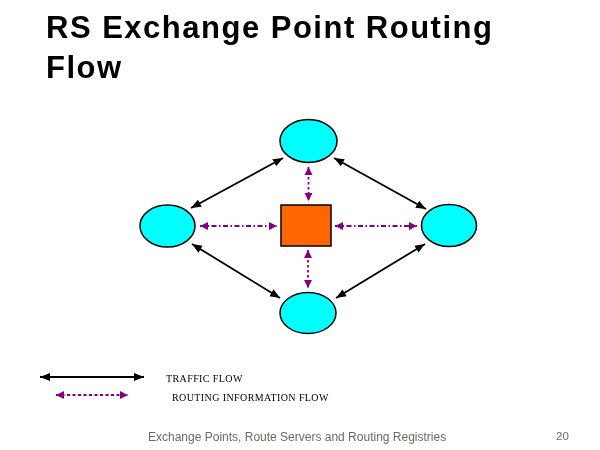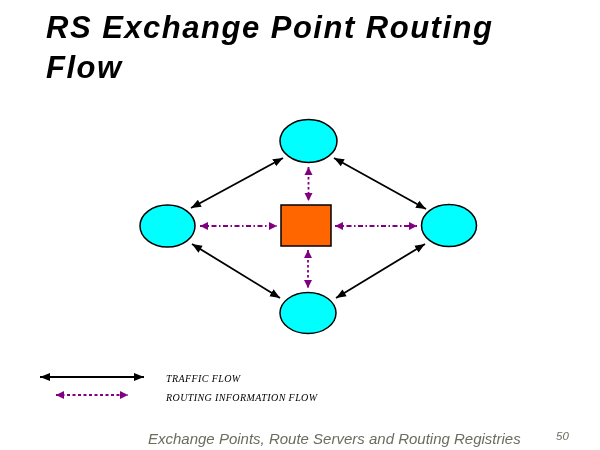--- a/index.html
+++ b/index.html
@@ -9,21 +9,20 @@
     height: 450px;
     background: #ffffff;
     overflow: hidden;
     font-family: "Liberation Sans", sans-serif;
   }
   .slide {
     position: relative;
     width: 508px;
     height: 450px;
     background: #ffffff;
-    font-style: italic;
   }
   .title {
     position: absolute;
     left: 46px;
     top: 8px;
     width: 520px;
     margin: 0;
     font-family: "Liberation Sans", sans-serif;
     font-weight: 800;
     font-size: 31px;
@@ -61,21 +60,21 @@
     font-family: "Liberation Serif", serif;
     font-size: 10px;
     letter-spacing: 0.4px;
     color: #000000;
     white-space: nowrap;
   }
   .footer {
     position: absolute;
     top: 430px;
     left: 148px;
-    font-size: 15px;
+    font-size: 12px;
     color: var(--footer-text, #6B6B60);
     white-space: nowrap;
   }
   .page-number {
     position: absolute;
     top: 430px;
     left: 556px;
     font-size: 11.5px;
     color: var(--footer-text, #6B6B60);
   }
@@ -118,18 +117,18 @@
     <ellipse cx="449" cy="225.5" rx="27.5" ry="21"></ellipse>
     <ellipse cx="308" cy="313" rx="28" ry="20.5"></ellipse>
 
     <rect class="rs" x="281" y="205" width="50" height="41"></rect>
 
     <line class="edge-traffic" x1="40" y1="377" x2="144" y2="377" stroke-width="2" marker-start="url(#ab-start)" marker-end="url(#ab-end)"></line>
     <line class="edge-routing" x1="56" y1="395" x2="128" y2="395" stroke-dasharray="3 2.5" marker-start="url(#ap-start)" marker-end="url(#ap-end)"></line>
   </svg>
 
   <span class="legend-label" style="left:166px; top:373px;">TRAFFIC FLOW</span>
-  <span class="legend-label" style="left:166px; top:392px;">ROUTING INFORMATION FLOW</span>
+  <span class="legend-label" style="left:172px; top:392px;">ROUTING INFORMATION FLOW</span>
 
   <div class="footer">Exchange Points, Route Servers and Routing Registries</div>
-  <div class="page-number">50</div>
+  <div class="page-number">20</div>
 
 </div>
 
 </body></html>

